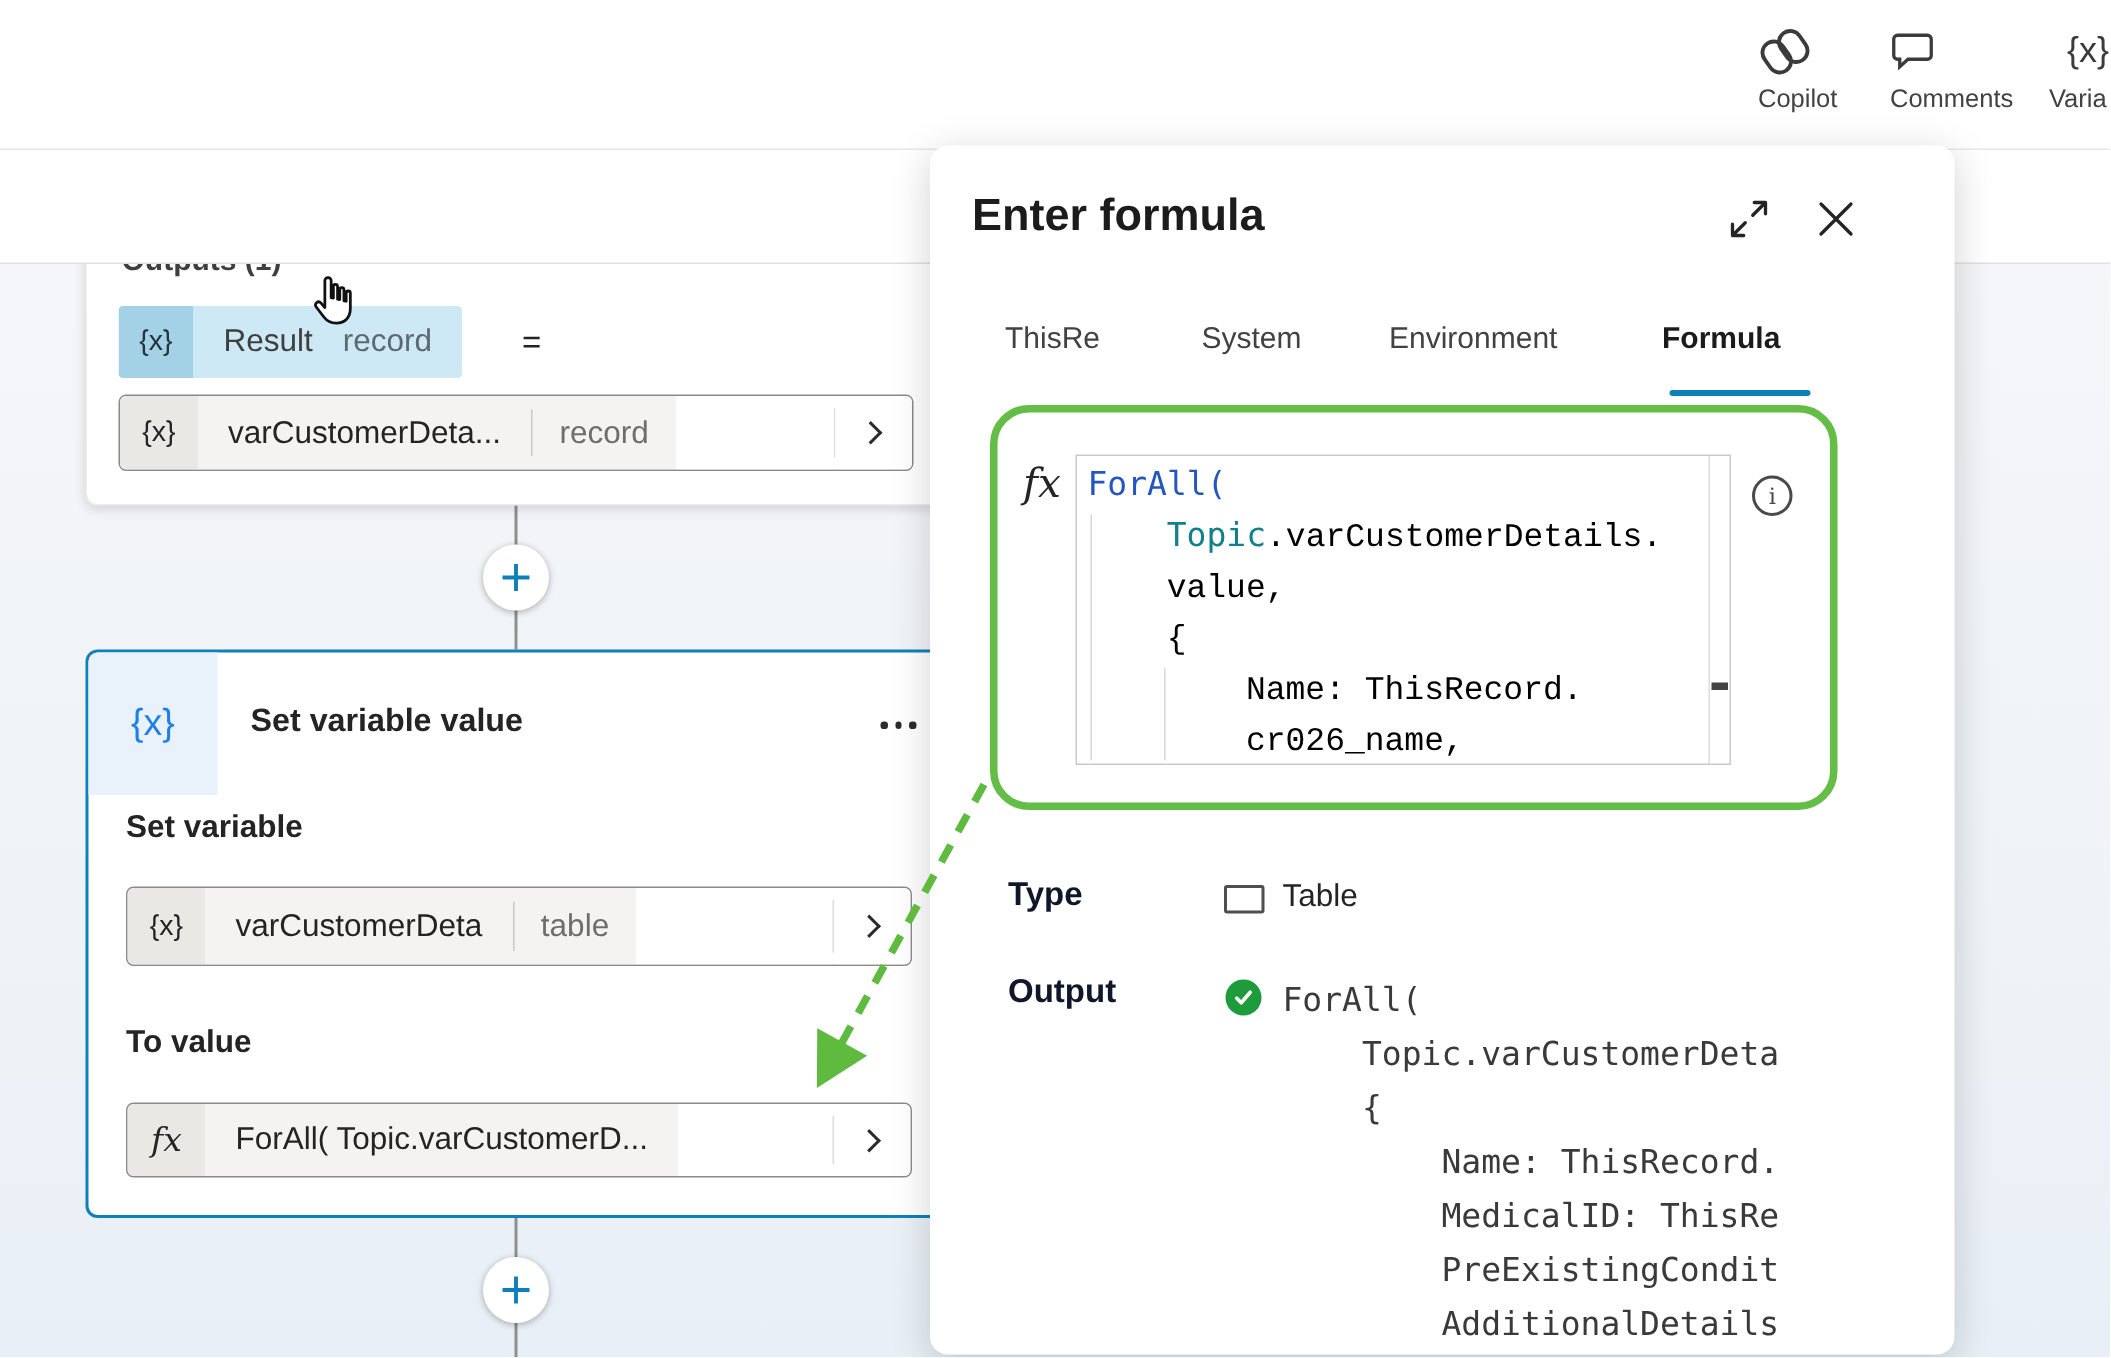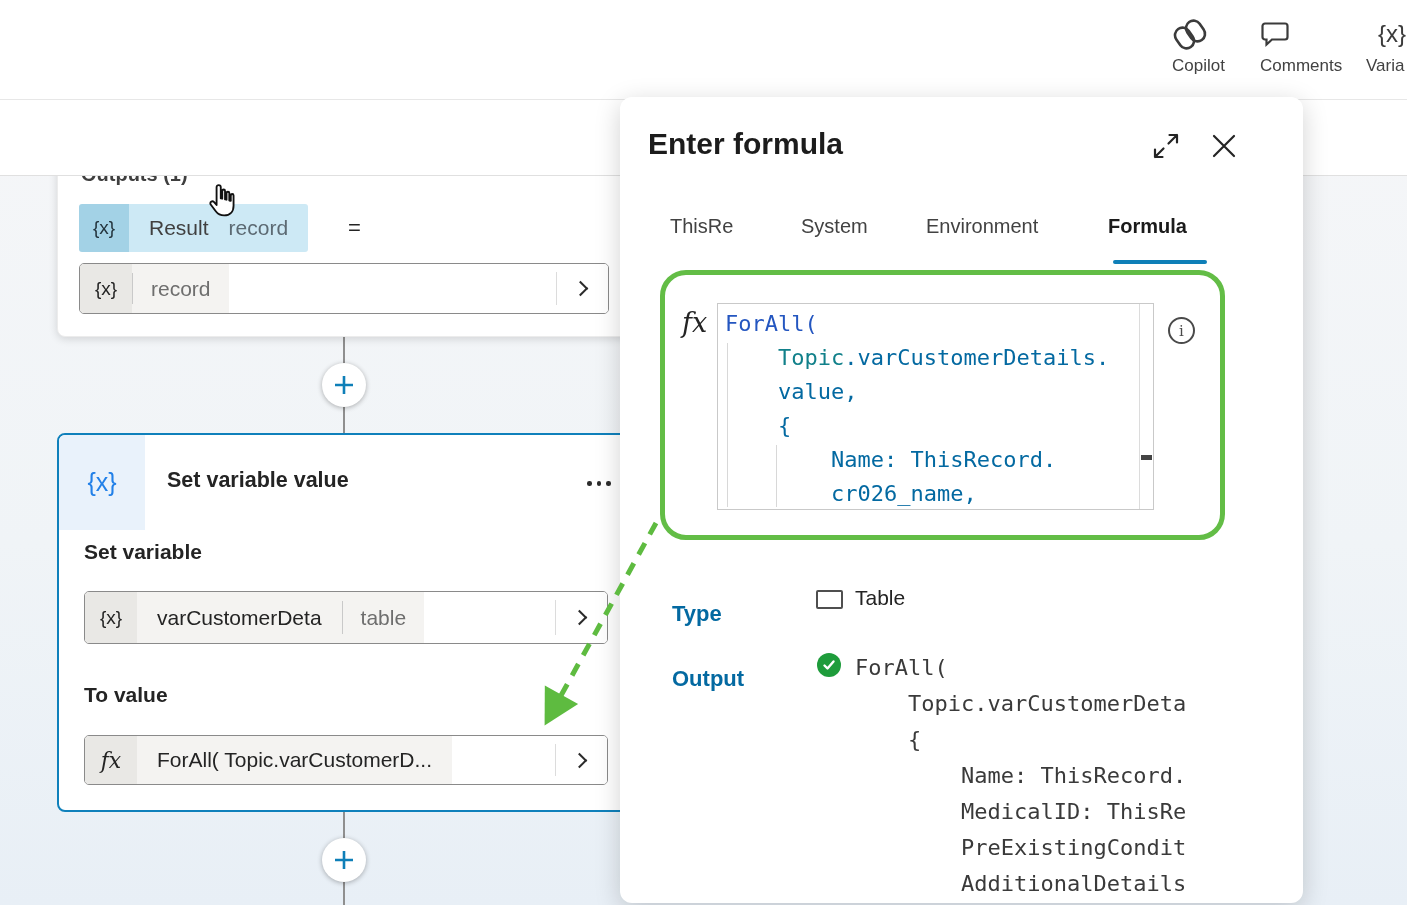--- a/index.html
+++ b/index.html
@@ -82,33 +82,33 @@
 
   .formula-box { position:absolute; left:40px; top:173px; width:565px; height:270px; background:#fff;
     border:5px solid #63bd46; border-radius:26px; }
   .fx-label { position:absolute; left:17px; top:32px; font-family:"DejaVu Serif", serif; font-style:italic;
     font-size:27px; color:#242424; }
   .editor { position:absolute; left:52px; top:28px; width:437px; height:207px; border:1px solid #c9c9c9;
     background:#fff; overflow:hidden; cursor:text; }
   .code { position:absolute; left:7px; top:3px; font-family:"DejaVu Sans Mono", monospace; font-size:22px;
     line-height:34px; white-space:pre; }
   .code-line { height:34px; }
-  .tok-plain { color:#0369a1; }
+  .tok-plain { color:#000000;font-family:Liberation Mono, monospace; }
   .tok-func { color:#2456c0; }
   .tok-ns { color:#11808a; }
   .guide { position:absolute; width:1px; background:#d8d8d8; }
   .g1 { left:9px; top:39px; height:164px; }
   .g2 { left:58px; top:141px; height:62px; }
   .ed-scroll { position:absolute; right:13px; top:0; bottom:0; border-left:1px solid #dcdcdc; width:0; }
   .ed-mark { position:absolute; right:1px; top:151px; width:11px; height:5px; background:#444; }
   .info-btn { position:absolute; left:503px; top:42px; width:27px; height:27px; border:2px solid #4a4a4a;
     border-radius:50%; display:flex; align-items:center; justify-content:center; cursor:pointer;
     font-family:"DejaVu Serif", serif; font-size:15px; color:#4a4a4a; }
 
-  .meta-label { position:absolute; left:52px; font-size:22px; font-weight:700; color:#0369a1;margin-top:18px; }
+  .meta-label { position:absolute; left:52px; font-size:22px; font-weight:700; color:#0f172a; }
   .table-ic { position:absolute; left:196px; width:27px; height:19px; border:2.2px solid #4f4f4f; border-radius:2px; }
   .type-value { position:absolute; left:235px; font-size:21px; color:#242424; }
   .check-ic { position:absolute; left:197px; width:24px; height:24px; border-radius:50%; background:#1e9c3b;
     display:flex; align-items:center; justify-content:center; }
   .output-code { position:absolute; left:235px; top:553px; font-family:"DejaVu Sans Mono", monospace;
     font-size:22px; line-height:36px; color:#3a3a3a; white-space:pre; }
 
   
   #arrow-svg { position:absolute; left:0; top:0; width:1407px; height:905px; z-index:20; pointer-events:none; }
   #cursor { position:absolute; left:203px; top:182px; z-index:30; pointer-events:none; }
@@ -139,20 +139,21 @@
       <span class="chip-ic">{x}</span>
       <span class="chip-body">
         <span class="chip-name">Result</span>
         <span class="chip-type">record</span>
       </span>
     </div>
     <div class="equals">=</div>
     <div class="value-row">
       <span class="vr-ic">{x}</span>
       <span class="vr-gray">
+        <span class="vr-name">varCustomerDeta...</span>
         <span class="vr-sep"></span>
         <span class="vr-type">record</span>
       </span>
       <span class="vr-spacer"></span>
       <span class="vr-endsep"></span>
       <span class="vr-chev">
           <i class="chev"></i>
         </span>
     </div>
   </div>

